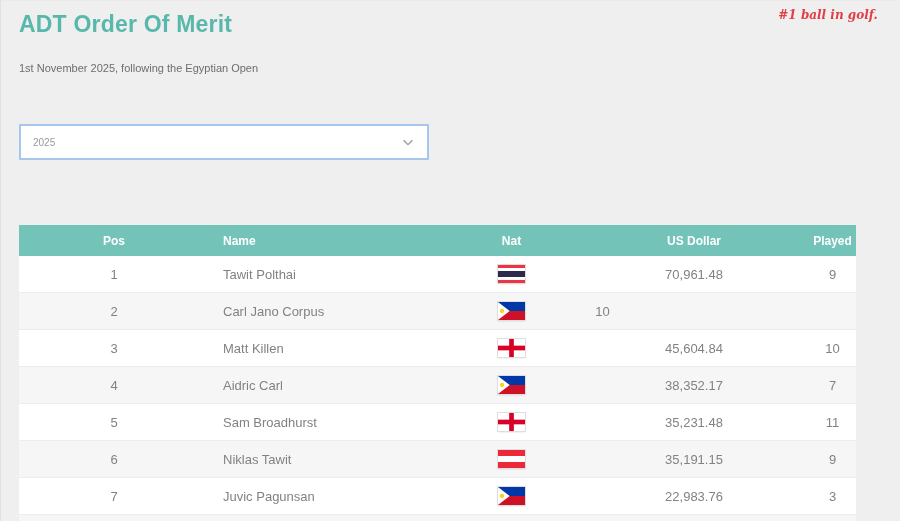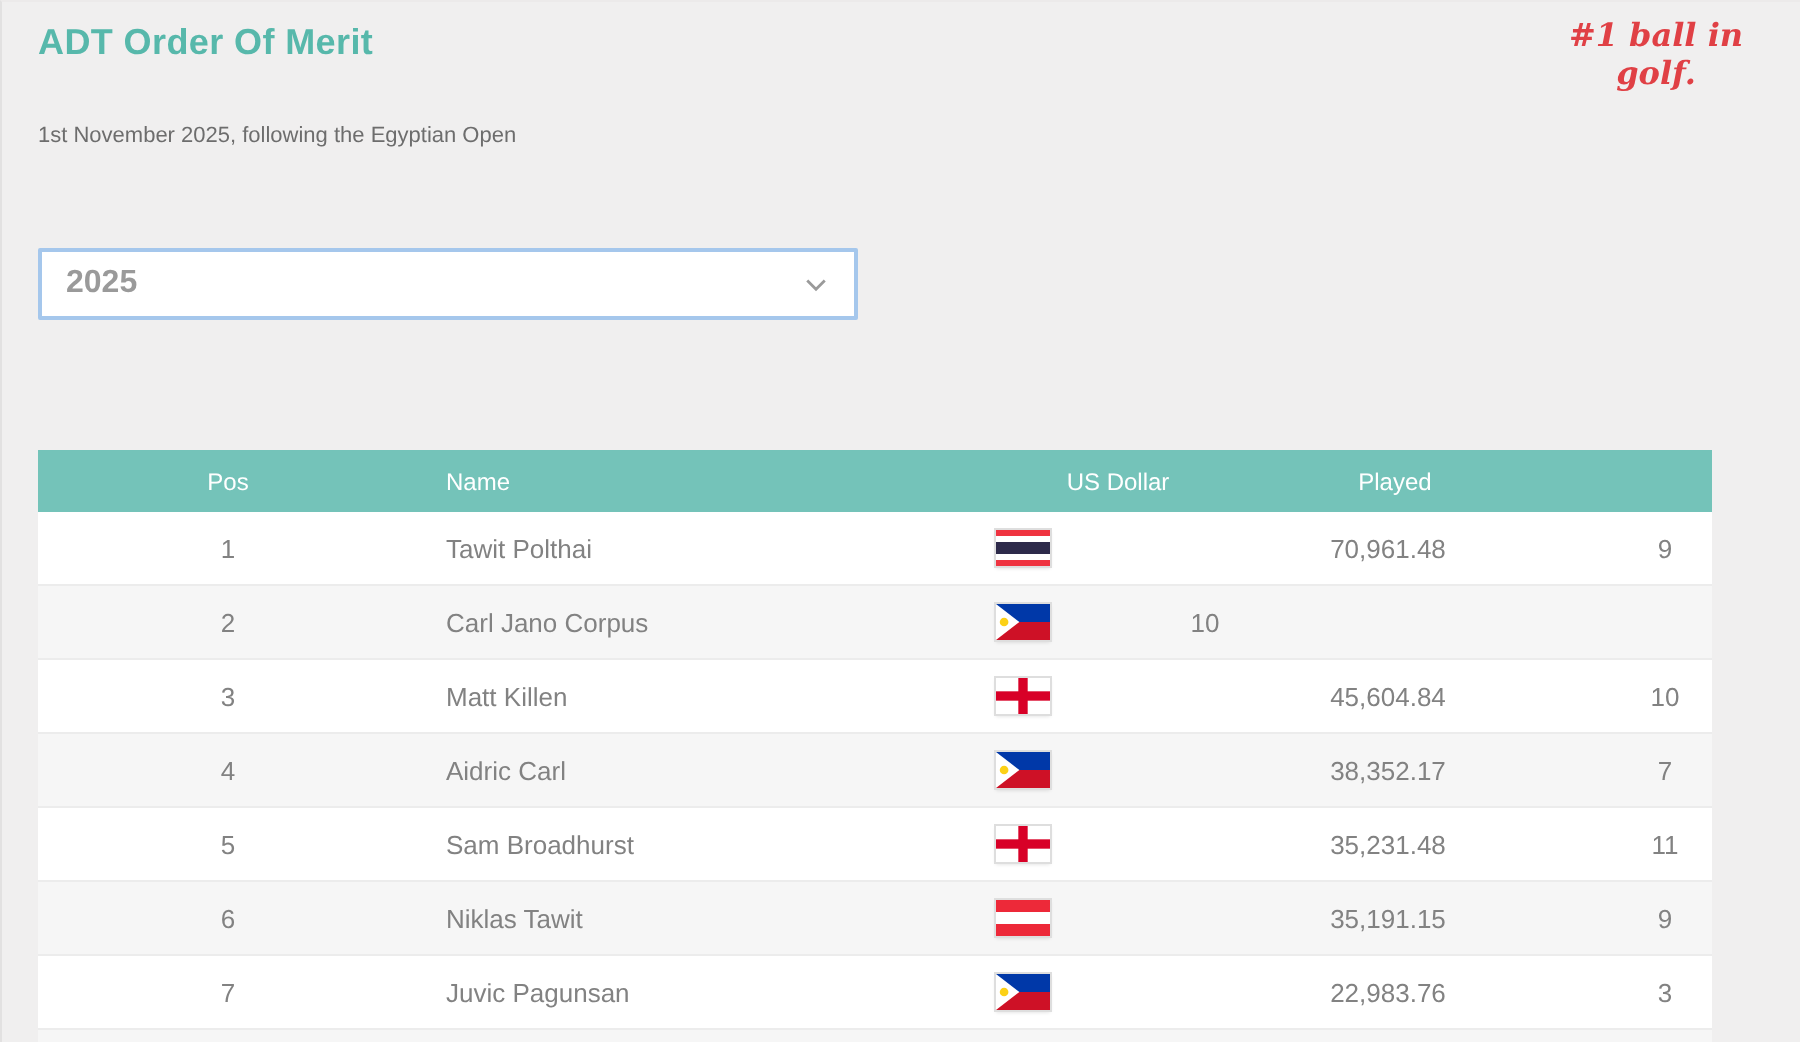--- a/index.html
+++ b/index.html
@@ -10,60 +10,60 @@
     overflow:hidden;
     position:relative;
     border-left:1px solid #e2e1e1;
     border-top:1px solid #eceaea;
   }
   .page { position:relative; width:900px; height:521px; }
 
   
   .page-title {
     position:absolute; left:18px; top:10px;
-    font-size:18px; font-weight:bold; color:#57b8ab;
+    font-size:23px; font-weight:bold; color:#57b8ab;
     letter-spacing:.2px;
   }
   .subtitle {
     position:absolute; left:18px; top:61px;
     font-size:11px; color:#6d6d6d;
   }
   .logo {
     position:absolute; right:18px; top:6px; text-align:center; width:110px;
   }
   .logo .brand {
     font-family:"DejaVu Serif", serif;
     font-style:italic; font-weight:bold;
     font-size:27px; color:#1a1a1a; letter-spacing:-1px; line-height:1.05;
   }
   .logo .brand sup { font-size:8px; }
   .logo .tagline {
     font-family:"DejaVu Serif", serif;
     font-style:italic; font-weight:bold;
-    font-size:16px; color:#e04045; margin-top:1px;
+    font-size:12px; color:#e04045; margin-top:1px;
   }
 
   
   .year-select {
     position:absolute; left:18px; top:123px;
     width:410px; height:36px;
     background:#fff; border:2px solid #a5c7ec; border-radius:1px;
     display:flex; align-items:center; justify-content:space-between;
     padding:0 12px; cursor:pointer;
   }
-  .year-select .val { font-size:16px; color:#9a9a9a;font-weight:bold; }
+  .year-select .val { font-size:10px; color:#9a9a9a; }
   .year-select svg { display:block; }
 
   
   .omtable {
     position:absolute; left:18px; top:224px; width:837px;
   }
   .thead {
     display:flex; align-items:center; height:31px;
-    background:#74c3b9; color:#fff; font-size:12px; font-weight:normal;
+    background:#74c3b9; color:#fff; font-size:12px; font-weight:bold;
   }
   .trow {
     display:flex; align-items:center; height:37px;
     background:#fff; font-size:13px; color:#828282;
     border-bottom:1px solid #ececec;
   }
   .trow.alt { background:#f6f6f6; }
   .trow.partial { height:7px; border-bottom:none; }
 
   .col-pos    { width:190px; text-align:center; }
@@ -98,20 +98,21 @@
       <svg width="14" height="14" viewBox="0 0 16 16">
           <polyline points="3,6 8,11 13,6" fill="none" stroke="#9a9a9a" stroke-width="1.6"></polyline>
         </svg>
     </span>
   </div>
 
   <div class="omtable">
     <div class="thead">
       <div class="col-pos">Pos</div>
       <div class="col-name">Name</div>
+      <div class="col-nat">Nat</div>
       <div class="col-usd">US Dollar</div>
       <div class="col-played">Played</div>
     </div>
     <div id="table-body">
         <div class="trow">
           <div class="col-pos">1</div>
           <div class="col-name">Tawit Polthai</div>
           <div class="col-nat"><span class="flag"><svg viewBox="0 0 30 20" preserveAspectRatio="none">
                 <rect width="30" height="20" fill="#ef3340"></rect>
                 <rect y="3.33" width="30" height="13.34" fill="#fff"></rect>

